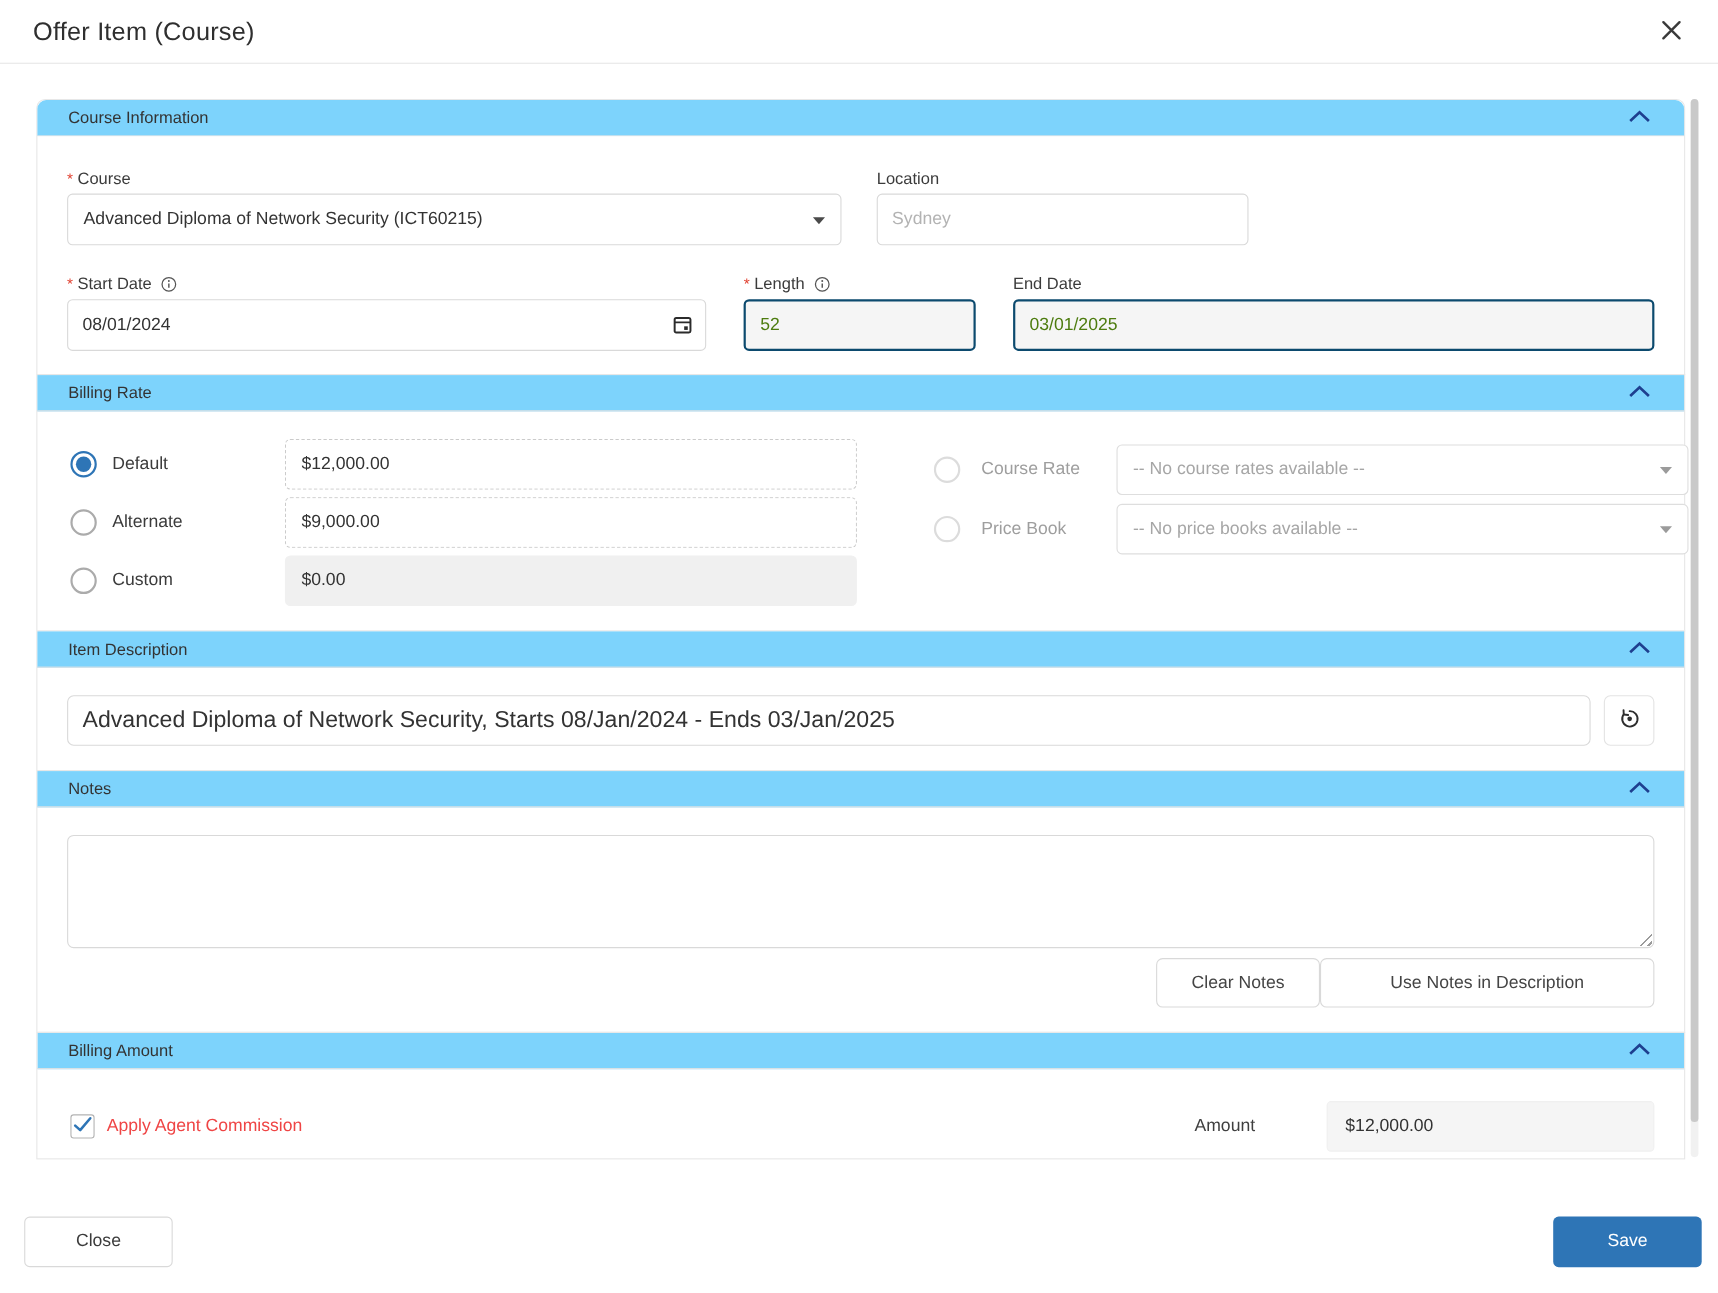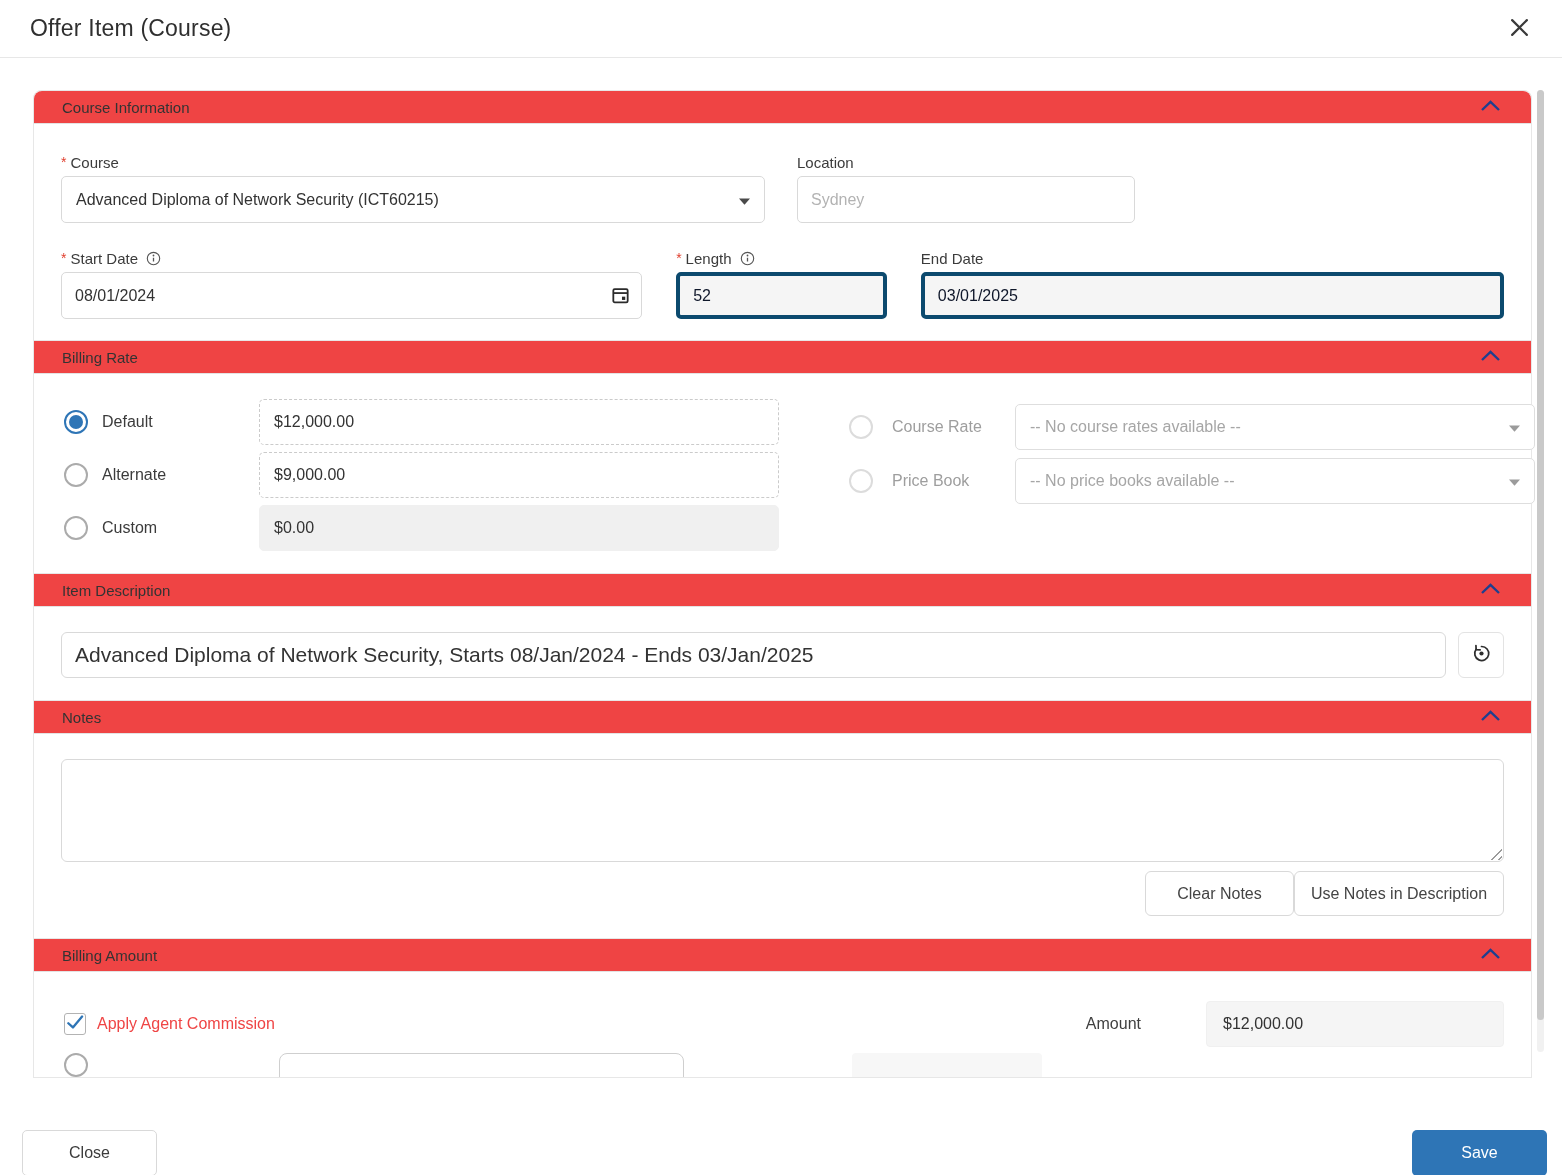--- a/index.html
+++ b/index.html
@@ -11,33 +11,33 @@
     align-items:center; justify-content:space-between; padding:0 26px 0 30px; }
   .modal-title { font-size:23px; color:#2f2f2f; letter-spacing:.2px; }
   .close-btn { background:none; border:none; cursor:pointer; width:34px; height:34px;
     display:flex; align-items:center; justify-content:center; }
 
   
   .scroll-area { margin:32px 30px 0 33px; width:1499px; }
   .section { border:1px solid #e7e7e7; background:#fff; }
   .section + .section { margin-top:-1px; }
   .section:first-child, .section:first-child .section-header { border-top-left-radius:8px; border-top-right-radius:8px; }
-  .section-header { height:33px; background:#ef4444; border-bottom:1px solid #e3e3e3;
+  .section-header { height:33px; background:#7dd3fc; border-bottom:1px solid #e3e3e3;
     display:flex; align-items:center; justify-content:space-between; padding:0 28px; }
   .section-title { font-size:15px; color:#333; }
   .chevron-btn { background:none; border:none; cursor:pointer; display:flex; padding:2px; }
 
   .field-label { font-size:15px; color:#3b3b3b; margin-bottom:5px; display:flex;
     align-items:center; gap:5px; height:18px; }
   .req { color:#e03e2d; font-size:14px; margin-right:-1px; }
 
   .text-input { height:47px; border:1px solid #d9d9d9; border-radius:5px; padding:0 13px;
     font-size:16px; color:#333; font-family:inherit; background:#fff; width:100%; outline:none; }
   .gray-text { color:#b3b3b3; }
-  .dis { background:#f5f5f5; border:4px solid #0c4a6e; color:#0f172a; }
+  .dis { background:#f5f5f5; border:2px solid #0c4a6e; color:#4d7c0f; }
 
   
   .ci-body { padding:29px 27px 21px; }
   .form-row { display:flex; }
   .field { display:flex; flex-direction:column; }
   .select-box { height:47px; border:1px solid #d9d9d9; border-radius:5px; padding:0 14px;
     font-size:16px; color:#333; display:flex; align-items:center; justify-content:space-between;
     background:#fff; cursor:pointer; }
   .date-wrap { position:relative; }
   .date-wrap .text-input { padding-right:44px; }
@@ -74,24 +74,24 @@
   .ta-wrap { position:relative; }
   .notes-textarea { width:100%; height:103px; border:1px solid #d9d9d9; border-radius:6px;
     resize:none; padding:10px 13px; font-size:16px; font-family:inherit; display:block; outline:none; }
   .grip { position:absolute; right:2px; bottom:2px; width:13px; height:13px; cursor:nwse-resize;
     background:repeating-linear-gradient(135deg, #9b9b9b 0 1.5px, transparent 1.5px 5px);
     clip-path:polygon(100% 0, 100% 100%, 0 100%); }
   .notes-buttons { display:flex; justify-content:flex-end; margin-top:9px; }
   .notes-btn { height:45px; border:1px solid #d9d9d9; border-radius:6px; background:#fff;
     font-size:16px; color:#444; font-family:inherit; cursor:pointer; }
   .btn-clear { width:149px; }
-  .btn-use { width:210px; }
-
-  
-  .ba-section { height:140px; overflow:hidden; }
+  .btn-use { width:304px; }
+
+  
+  .ba-section { height:116px; overflow:hidden; }
   .ba-body { padding:29px 27px 0; }
   .ba-row1 { display:flex; align-items:center; justify-content:space-between; }
   .cb-group { display:flex; align-items:center; margin-left:3px; }
   .checkbox { width:22px; height:22px; border:1px solid #b3b3b3; border-radius:3px; background:#fff;
     display:flex; align-items:center; justify-content:center; cursor:pointer; flex:none; }
   .cb-label { margin-left:11px; font-size:16px; color:#ef4444; }
   .amount-group { display:flex; align-items:center;gap:36px; }
   .amount-label { font-size:16px; color:#3f3f3f; margin-right:29px; }
   .amount-input { width:298px; height:46px; background:#f5f5f5; border:1px solid #f0f0f0;
     border-radius:4px; padding:0 16px; font-size:16px; color:#333; font-family:inherit; }

